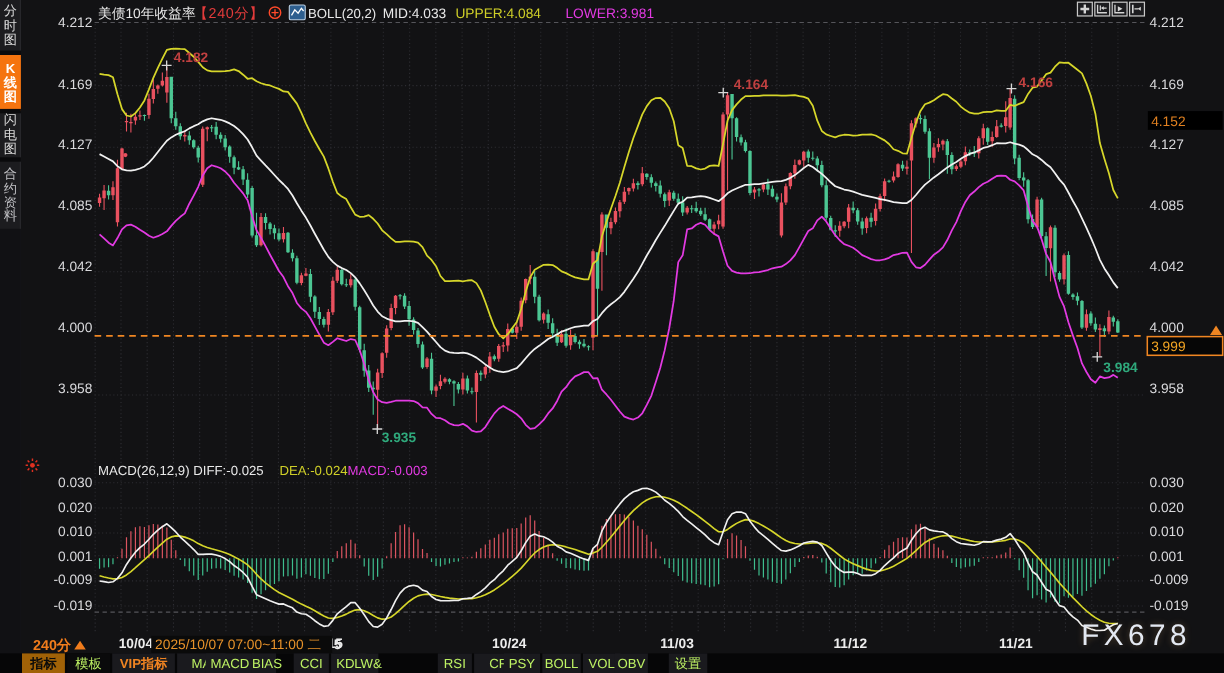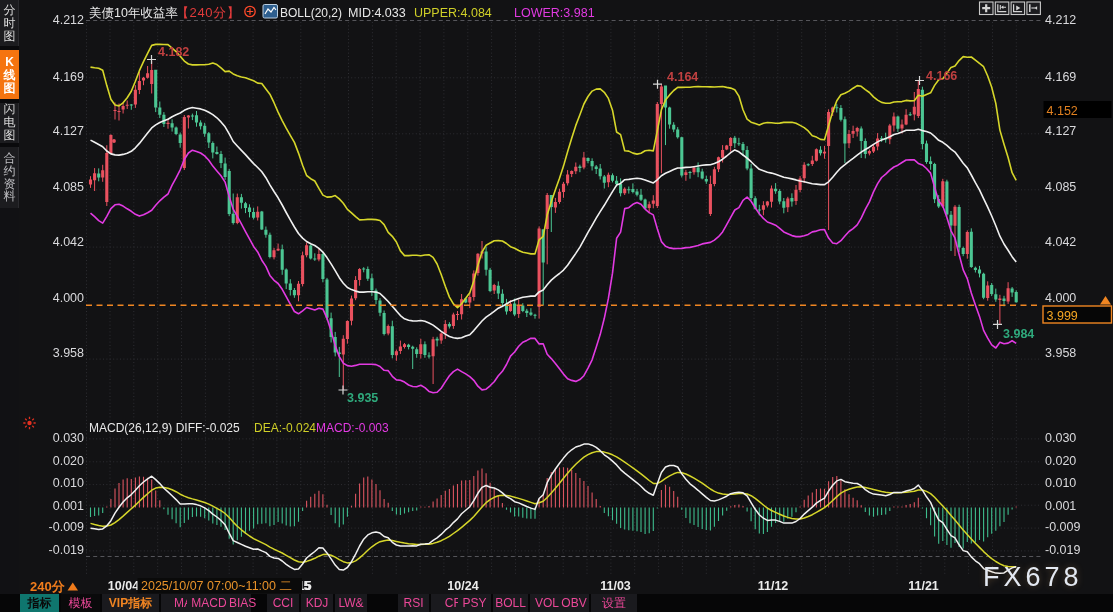--- a/index.html
+++ b/index.html
@@ -4,21 +4,21 @@
 html,body{width:1113px;height:612px;background:#121214;overflow:hidden}
 body{font-family:"Liberation Sans",sans-serif;position:relative}
 #chart{position:absolute;left:0;top:0}
 #sidebar{position:absolute;left:0;top:0;width:19px;height:612px;background:#1c1c1f;border-right:1px solid #2a2a2e;z-index:5}
 .vtab{position:absolute;left:0;width:19px;text-align:center;font-size:12px;line-height:12.8px;color:#dcdcdc;letter-spacing:0}
 .vtab span{display:block}
 #ktab{background:#f5740f;color:#fff;font-weight:bold;padding:6px 0 7px 0}
 #sep1,#sep2,#sep3{position:absolute;left:0;width:19px;height:4px;background:#0a0a0c}
 #sb-low{position:absolute;left:0;top:208px;width:19px;height:404px;background:#111114}
 #toolbar{position:absolute;left:0;top:594px;width:1113px;height:18px;background:#060607;z-index:6}
-.tb{position:absolute;top:0;height:18px;background:#1a1a1e;color:#ec4899;font-size:12px;text-align:center;line-height:18px}
+.tb{position:absolute;top:0;height:18px;background:#1a1a1e;color:#bef264;font-size:12px;text-align:center;line-height:18px}
 </style></head>
 <body>
 <div id="chart"><svg width="1113" height="612" viewBox="0 0 1113 612" font-family="Liberation Sans, sans-serif">
 <rect width="1113" height="612" fill="#121214"></rect>
 <path d="M86.5 22V575M110 22V575M133.8 22V575M157.7 22V575M181.5 22V575M205.4 22V575M229.2 22V575M253.1 22V575M276.9 22V575M300.8 22V575M324.7 22V575M348.5 22V575M372.4 22V575M396.2 22V575M420.1 22V575M443.9 22V575M467.8 22V575M491.6 22V575M515.5 22V575M539.3 22V575M563.2 22V575M587 22V575M610.9 22V575M634.7 22V575M658.6 22V575M682.4 22V575M706.3 22V575M730.1 22V575M754 22V575M777.8 22V575M801.7 22V575M825.5 22V575M849.4 22V575M873.2 22V575M897.1 22V575M920.9 22V575M944.8 22V575M968.6 22V575M992.5 22V575M1016.3 22V575" stroke="#2e2e33" stroke-width="1" stroke-dasharray="1 2.4" fill="none"></path>
 <path d="M86 77.8H1041M86 133.8H1041M86 189.8H1041M86 247.1H1041M86 359.1H1041M86 438.9H1041M86 461.8H1041M86 484.6H1041M86 505.2H1041M86 528.1H1041M86 550.9H1041" stroke="#2e2e33" stroke-width="1" stroke-dasharray="1 2.4" fill="none"></path>
 <path d="M86 20.5H1041M86 556.5H1041" stroke="#55555a" stroke-width="1" stroke-dasharray="4 3.2" fill="none"></path>
 <path d="M90.5 176.2V187.9M94.6 168.1V191M102.7 164.8V181.8M106.8 145.2V206M110.9 134.3V150.7M115 102.5V119.5M119 103.5V120.5M123.1 102.2V113.5M127.2 100.5V109M135.4 85.2V107.9M139.4 72V94.1M143.5 76.9V85.2M147.6 66V78.6M151.7 61V93.5M168 118.5V128.7M184.3 115V170M188.4 115V128.5M237.3 193.6V224.2M257.7 206.4V220.5M274 247.9V259.4M278.1 243.6V251.1M298.5 281V301.3M302.6 251.6V286.4M306.6 242.5V257.3M318.9 248.2V261.3M343.3 335.2V390M347.4 320.3V343.7M351.5 295.6V325.3M355.6 276.1V300.2M359.6 268.1V285.7M388.2 324.5V335.3M396.4 349.6V360.8M400.4 340.6V353.9M404.5 343V348.6M420.8 338.8V358.6M433.1 336.8V384M441.2 332.4V343.8M445.3 320.1V338.9M453.4 312.7V328.8M457.5 311V320.1M461.6 294V319.5M469.8 292.7V308.1M473.8 270.4V300.7M477.9 253.2V275.6M482 241V258.5M494.2 283.8V294M510.5 300.2V311.8M518.7 299.5V317.9M539.1 226.5V318.5M547.2 193V264.3M555.4 197.9V212.9M559.5 188.7V203.8M563.5 181.9V197.8M567.6 170.1V185.5M571.7 170.4V177.1M575.8 162.5V174.1M583.9 151.9V169.3M608.4 172.6V187.2M624.7 187.3V195M649.2 201.5V213.3M653.3 195.2V208.3M657.3 102V208M661.4 84.2V173.2M685.9 169.9V180.8M694 166.1V174.7M710.4 175.7V216M714.4 166.8V186.3M718.5 156.6V172.1M722.6 145.1V162.5M726.7 144.9V150.2M730.7 137.1V151.6M763.4 201.2V215.3M767.4 200.9V207.4M771.5 185.5V207.5M787.8 196.8V212.1M796 185V204.9M800.1 176.1V192.3M804.2 162.2V183M812.3 155.8V166M816.4 148.4V161.5M824.5 145.9V158.7M828.6 109.3V230M832.7 106.6V116M849 129.9V148M853.1 125.7V138M857.2 126.8V136.5M869.4 149.5V155.4M873.5 145V153M877.6 133.1V150.3M889.8 123.9V144.2M893.9 112.5V131.6M902 119.5V133.5M906.1 109.2V125.2M914.3 92V120.4M918.3 81V118M942.8 178.8V207.8M955 205.1V256M967.3 230.4V258.7M987.7 281.3V300.7M999.9 294.8V324.4M1008.1 282.2V303.9" stroke="#e9515f" stroke-width="1" fill="none"></path>
 <path d="M98.7 168.4V181.3M131.3 104V109.8M155.7 87.8V112.1M159.8 101.5V118M163.9 112.1V127M172.1 119.3V131.6M176.1 126.5V135.2M180.2 132.5V147.7M192.4 113.6V120.1M196.5 111V126.7M200.6 120.3V129.5M204.7 122.8V136.8M208.8 132V148M212.8 141.4V158.4M216.9 146.5V154.6M221 150.9V168.1M225.1 157.6V179.9M229.2 169V216M233.2 193.5V224.6M241.4 193.9V208.6M245.5 201.9V213.1M249.5 204.3V217.4M253.6 207.7V219.4M261.8 210.9V229.9M265.9 226.5V237.7M269.9 232.6V258.4M282.2 244.6V274.8M286.2 268.4V289.1M290.3 279.2V295.5M294.4 288V297.8M310.7 244.6V259.5M314.8 253.3V260.9M322.9 252.1V282.3M327 277.9V320.3M331.1 312.6V342.5M335.2 331.9V356.4M339.3 346.9V377M363.7 267.2V272.3M367.8 266.5V280.9M371.9 273.6V296.1M376 288.5V304.2M380 298.2V316.2M384.1 310.5V335.5M392.3 320.7V358.3M408.6 343.8V349.4M412.7 345.7V369M416.7 347.3V357.8M424.9 341.4V357.8M429 352.3V358.5M437.1 336.8V346.4M449.4 322.2V328.5M465.7 298V303.2M486.1 246.4V275.6M490.1 267.9V292.2M498.3 281.4V299.1M502.4 289.3V307.1M506.5 298.9V314.6M514.6 298.6V316.2M522.8 303.2V312.2M526.8 308.8V317M530.9 308.2V315.9M535 313.8V318.7M543.2 260.7V305.3M551.3 204V232M579.9 164.7V172.2M588 157.4V163.3M592.1 158.3V170.5M596.2 165V174M600.2 164V179.5M604.3 175V188.5M612.5 173.4V182.4M616.6 176V186.4M620.6 178.3V196.4M628.8 186.5V193.6M632.9 183.4V193.4M637 188.9V196.4M641 188.9V201M645.1 198.6V209.2M665.5 102V145.1M669.6 106.7V128.7M673.7 122.2V132.2M677.7 127.1V138.6M681.8 136.7V177.5M690 170.9V178.7M698.1 162.4V177.2M702.2 168.7V179.4M706.3 175.8V183.9M734.8 135.9V147.9M738.9 137.8V145.9M743 142V155.9M747.1 146.1V170.3M751.1 163.9V200.3M755.2 196.2V209.3M759.3 204.8V215.4M775.6 183.1V193.8M779.7 189.2V204.3M783.8 198V213.3M791.9 193.3V206.6M808.2 163.3V166.2M820.5 146.2V155.5M836.8 104.1V112.5M840.9 105.1V121.5M844.9 116.5V163M861.2 126.4V158M865.3 138.4V158.4M881.6 136V141.9M885.7 132.7V142.7M897.9 115.6V131.9M910.2 112.1V116M922.4 86.7V149.4M926.5 140.6V163.8M930.6 156.5V169.8M934.6 162.8V203.1M938.7 195.1V208.1M946.9 179.7V216.4M951 211V251M959.1 204.7V251.9M963.2 246.6V256.2M971.3 228.3V267.9M975.4 266.6V272.5M979.5 265.9V277.4M983.6 272.7V299.2M991.7 283V296.1M995.8 288.6V301.8M1004 295.8V306.3M1012.1 287V296.9M1016.2 290.3V302.7" stroke="#4cc693" stroke-width="1" fill="none"></path>
 <path d="M90.5 179.6V184.6M94.6 173.2V180.2M102.7 170.2V177.6M106.8 153V202M110.9 135V153.8M115 109.9V111.1M119 110.9V112.1M123.1 106.1V109.6M127.2 104.8V105.8M135.4 89.8V104.6M139.4 80.9V89.9M143.5 77.8V80.6M147.6 73.3V77.7M151.7 70V84M168 122.7V124M184.3 117V168M188.4 115.6V117.6M237.3 197.3V222.9M257.7 211.8V217.4M274 250.3V257.2M278.1 248.7V250.6M298.5 283.7V295.3M302.6 255.3V283.9M306.6 245.3V255.3M318.9 253.9V259.4M343.3 338.7V354.4M347.4 321.1V339.1M351.5 298.6V320.7M355.6 280.1V298.2M359.6 268.9V280.1M388.2 325.9V333.6M396.4 351.3V355.3M400.4 346.6V350.9M404.5 344.3V347.1M420.8 344.2V354M433.1 339.2V356.3M441.2 333.6V340.5M445.3 324.1V333.6M453.4 314.6V326.1M457.5 313.9V314.9M461.6 299.2V314.2M469.8 297.1V302.6M473.8 273.5V297M477.9 253.7V273M482 251.5V253.5M494.2 285.1V290.6M510.5 303.7V311.1M518.7 305.1V313.9M539.1 228.5V307M547.2 195V229M555.4 201.9V207.5M559.5 191.8V202M563.5 183.8V192M567.6 174.4V183.3M571.7 171V173.9M575.8 166.7V171.3M583.9 157.5V167.6M608.4 174.8V182.2M624.7 188.8V193.2M649.2 204.2V207.9M653.3 200.5V203.8M657.3 104V206M661.4 86.5V104M685.9 172.3V175.1M694 167.7V172.3M710.4 184V214M714.4 169.3V184.1M718.5 157.2V169.3M722.6 150V157.8M726.7 145.6V149.5M730.7 137.9V146M763.4 205.2V209.7M767.4 201.5V205.6M771.5 188.6V201.7M787.8 198.4V207.2M796 189.7V201M800.1 178.5V190M804.2 164.7V178.2M812.3 160.4V164.1M816.4 149.3V160.8M824.5 151.7V153.4M828.6 112V146M832.7 107.6V112.3M849 134.1V143.3M853.1 130.9V133.8M857.2 127.9V131.4M869.4 151.1V153.6M873.5 146.8V151.6M877.6 138.5V146.6M889.8 125.6V139.3M893.9 116.6V125.6M902 124.5V128.4M906.1 114.8V124.5M914.3 106.7V114.6M918.3 89V116M942.8 181.3V206.5M955 206.7V225.7M967.3 232.1V253.9M987.7 285.6V298M999.9 298.4V300.1M1008.1 288.2V301.4" stroke="#e9515f" stroke-width="3.1" fill="none"></path>
@@ -138,28 +138,28 @@
  <div id="sep3" style="top:143px"></div>
  <div class="vtab" style="top:152px;color:#c0c0c4">
       <span>合</span>
       <span>约</span>
       <span>资</span>
       <span>料</span>
     </div>
  <div id="sb-low"></div>
 </div>
 <div id="toolbar">
- <div class="tb" style="left:20px;width:39px;background:#0f766e;color:#0a0a0a;font-weight:bold">指标</div>
+ <div class="tb" style="left:20px;width:39px;background:#a16207;color:#0a0a0a;font-weight:bold">指标</div>
  <div class="tb" style="left:61px;width:39px;background:#0a0a0b">模板</div>
  <div class="tb" style="left:102px;width:57px;color:#f08422;font-weight:bold">VIP指标</div>
  <div class="tb" style="left:161px;width:44px">MA</div>
  <div class="tb" style="left:187px;width:44px">MACD</div>
  <div class="tb" style="left:229px;width:22px">BIAS</div>
  <div class="tb" style="left:267px;width:32px">CCI</div>
  <div class="tb" style="left:301px;width:32px">KDJ</div>
- <div class="tb" style="left:335px;width:32px">LW&amp;</div>
+ <div class="tb" style="left:322px;width:22px">LW&amp;</div>
  <div class="tb" style="left:398px;width:31px">RSI</div>
  <div class="tb" style="left:431px;width:45px">CR</div>
  <div class="tb" style="left:458px;width:33px">PSY</div>
  <div class="tb" style="left:493px;width:35px">BOLL</div>
  <div class="tb" style="left:530px;width:34px">VOL</div>
  <div class="tb" style="left:559px;width:30px">OBV</div>
- <div class="tb" style="left:591px;width:46px">设置</div>
+ <div class="tb" style="left:608px;width:35px">设置</div>
 </div>
 </body></html>

